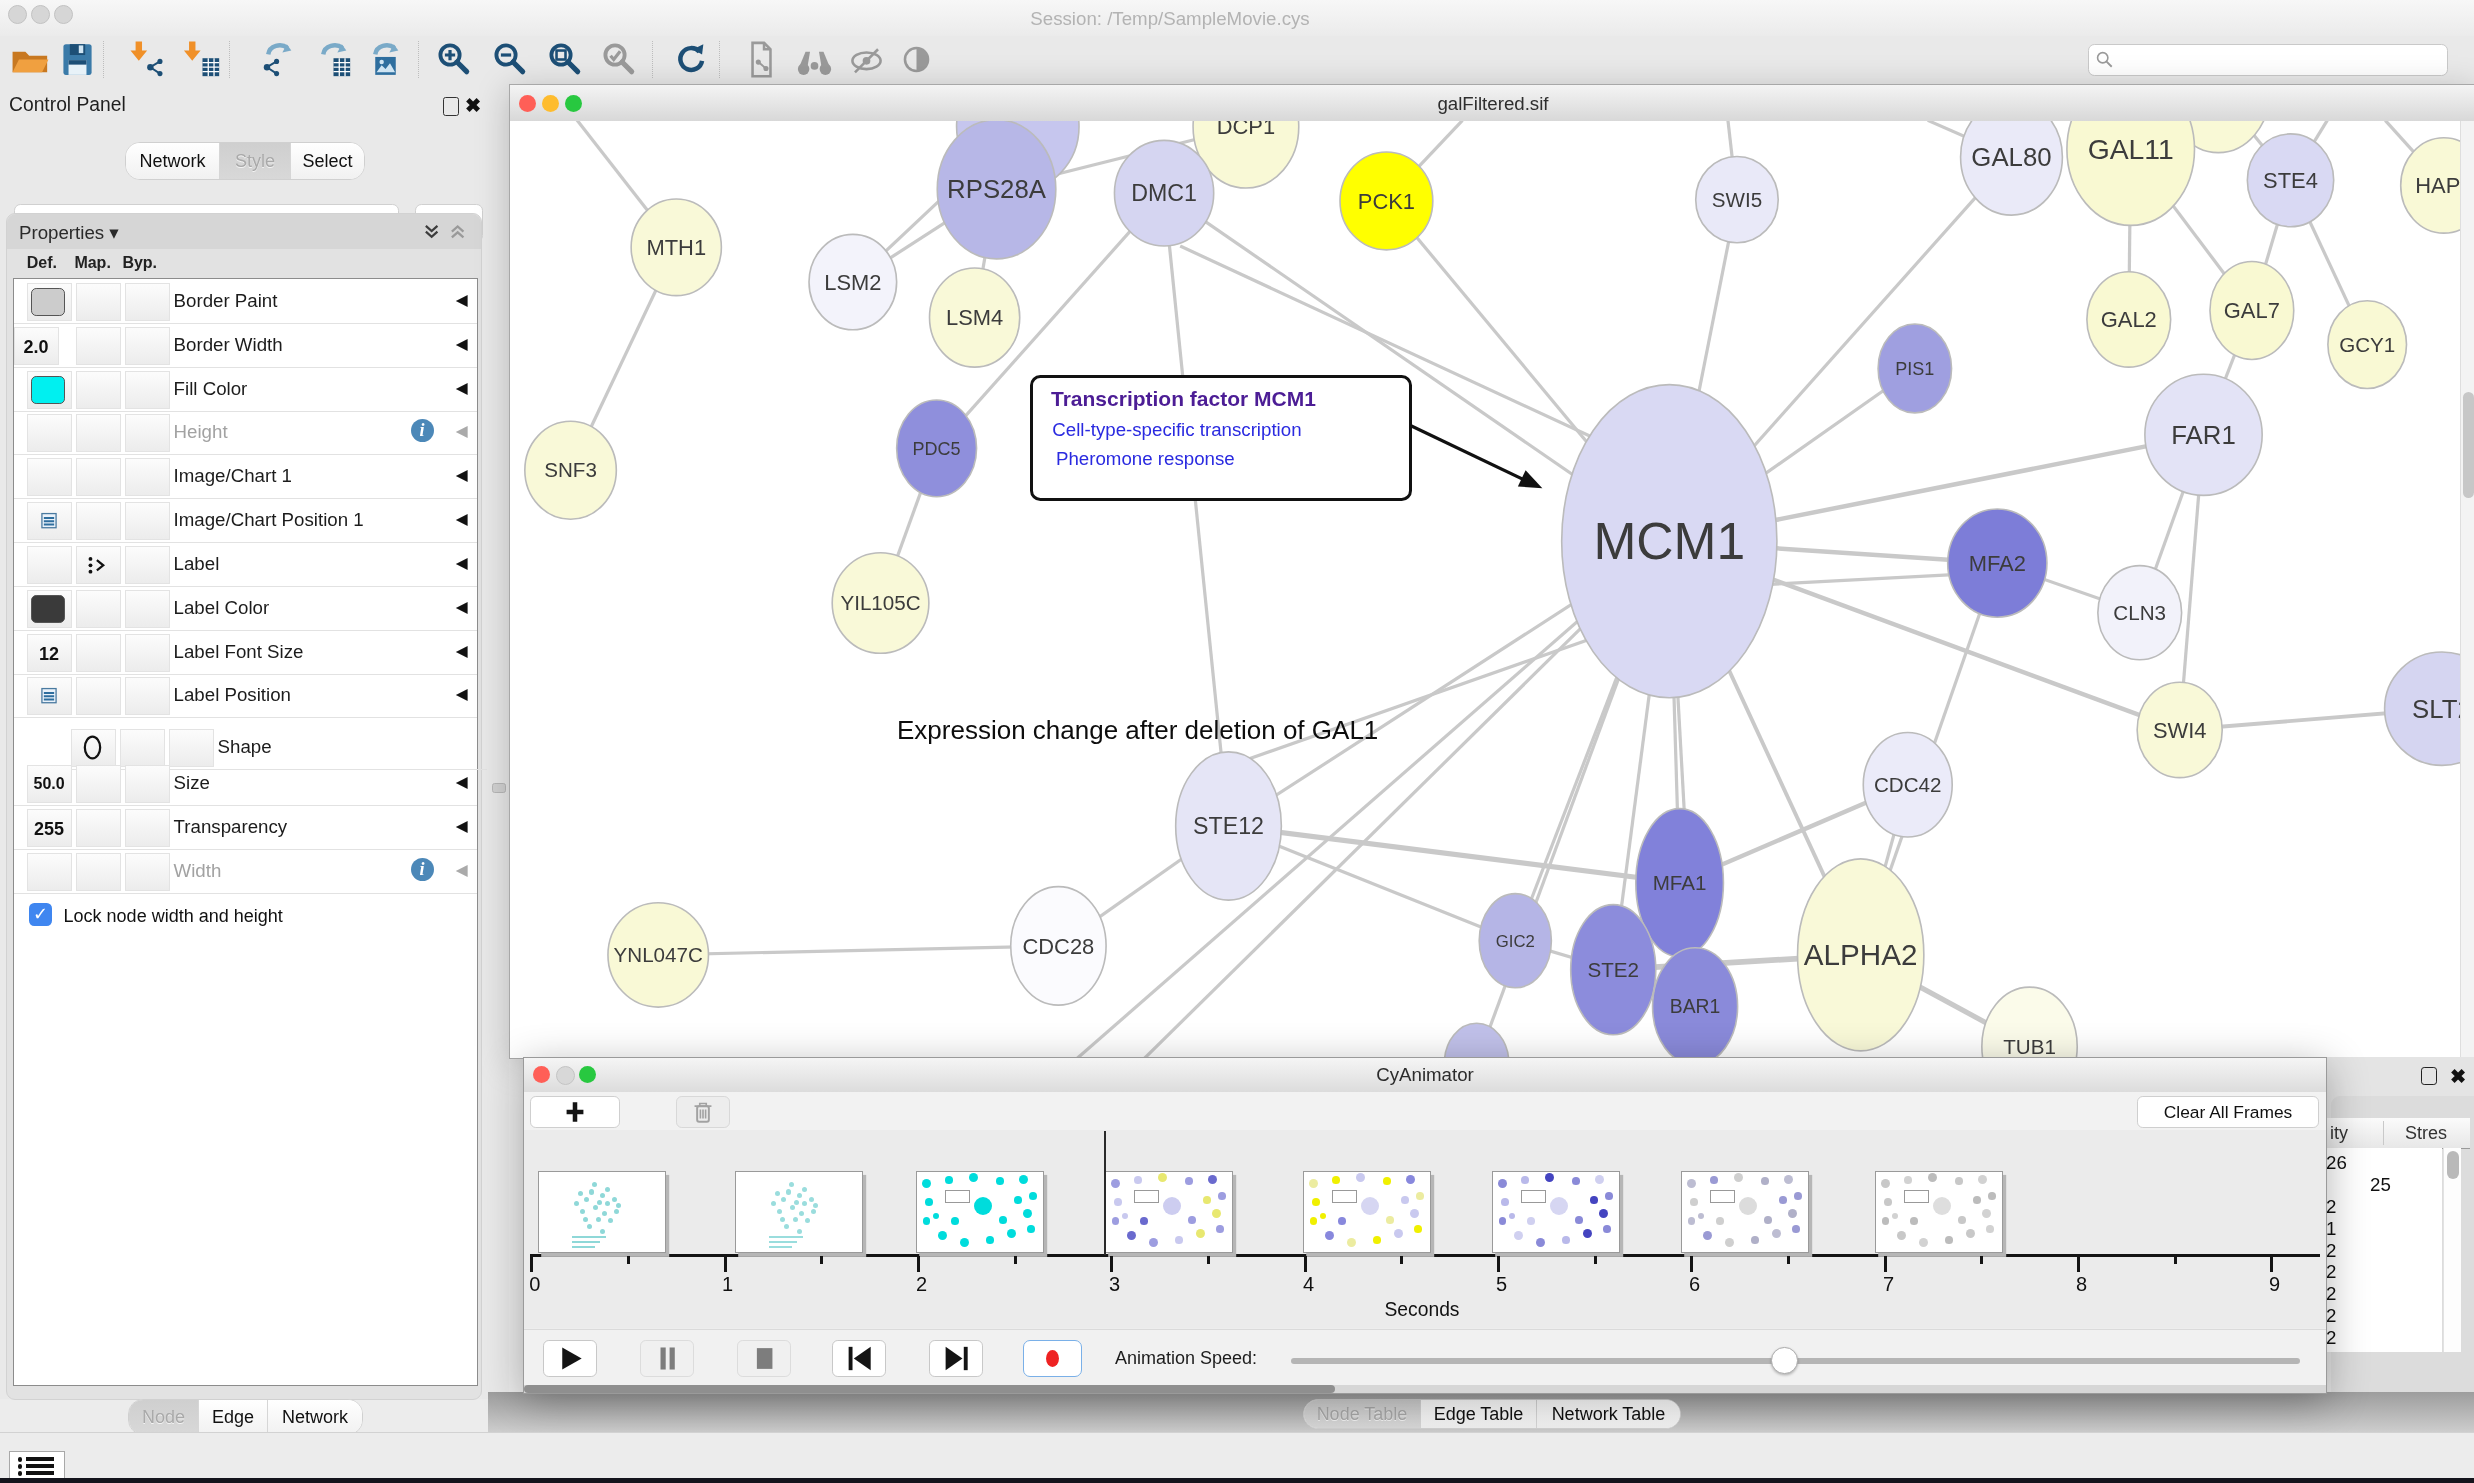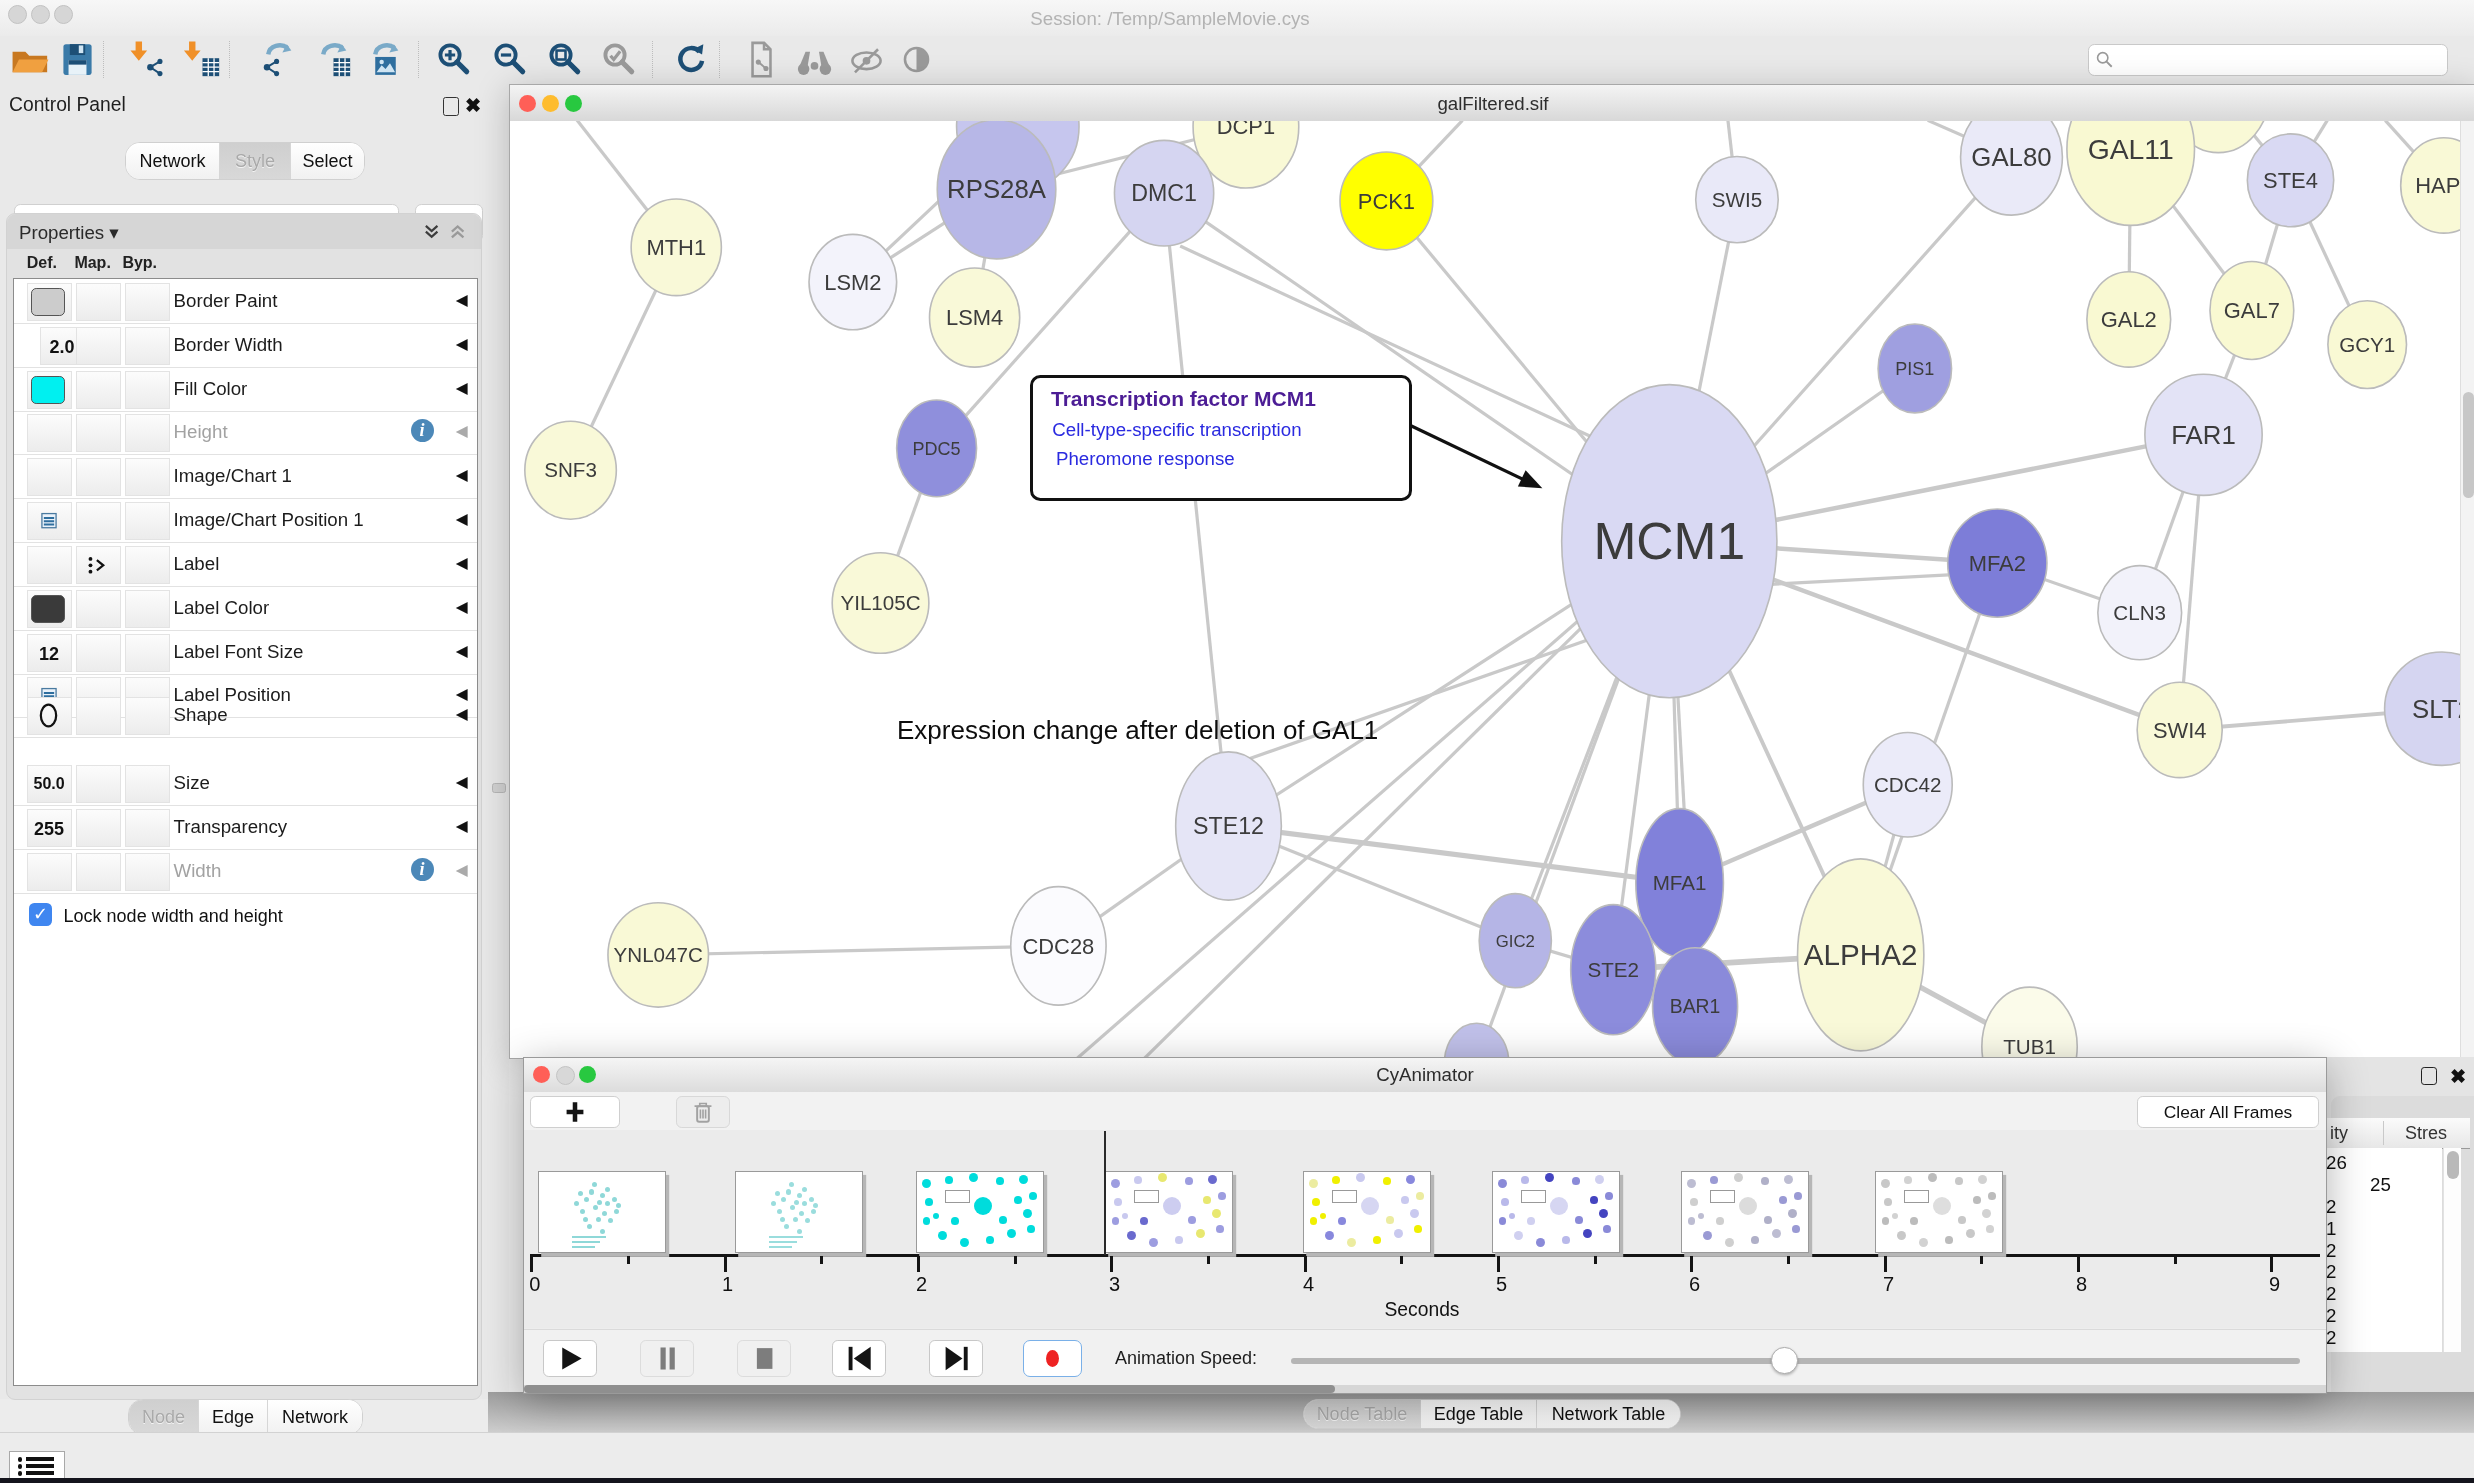--- a/index.html
+++ b/index.html
@@ -262,21 +262,21 @@
           <div class="prow" style="top: 0px;">
             <div class="pcell" style="left: 13px;">
               <div class="pswatch" style="background: rgb(204, 204, 204);"></div>
             </div>
             <div class="pcell" style="left: 62px;"></div>
             <div class="pcell" style="left: 111px;"></div>
             <div class="plabel">Border Paint</div>
             <div class="parrow">◀</div>
           </div>
           <div class="prow" style="top: 44px;">
-            <div class="pcell" style="left: 26px;">
+            <div class="pcell" style="left: 0;">
               <div class="pval">2.0</div>
             </div>
             <div class="pcell" style="left: 62px;"></div>
             <div class="pcell" style="left: 111px;"></div>
             <div class="plabel">Border Width</div>
             <div class="parrow">◀</div>
           </div>
           <div class="prow" style="top: 88px;">
             <div class="pcell" style="left: 13px;">
               <div class="pswatch" style="background: rgb(0, 240, 240);"></div>
@@ -350,21 +350,21 @@
               <svg style="position:absolute;left:10.3px;top:7.7px" width="22" height="20.6" viewBox="0 0 34 32">
                 <rect x="6" y="4" width="22" height="22" fill="#eaf2fa" stroke="#4a7aa0" stroke-width="2"></rect>
                 <path d="M9 11 h16 M9 16 h16 M9 21 h16" stroke="#2e6e9e" stroke-width="3"></path>
               </svg>
             </div>
             <div class="pcell" style="left: 62px;"></div>
             <div class="pcell" style="left: 111px;"></div>
             <div class="plabel">Label Position</div>
             <div class="parrow">◀</div>
           </div>
-          <div class="prow" style="top: 414px;">
+          <div class="prow" style="top: 446px; margin-left: 44px;">
             <div class="pcell" style="left: 13px;">
               <svg style="position:absolute;left:9px;top:2.6px" width="23" height="31" viewBox="0 0 36 48">
                 <ellipse cx="18" cy="24" rx="12" ry="17" fill="none" stroke="#111" stroke-width="3.5"></ellipse>
               </svg>
             </div>
             <div class="pcell" style="left: 62px;"></div>
             <div class="pcell" style="left: 111px;"></div>
             <div class="plabel">Shape</div>
             <div class="parrow">◀</div>
           </div>

